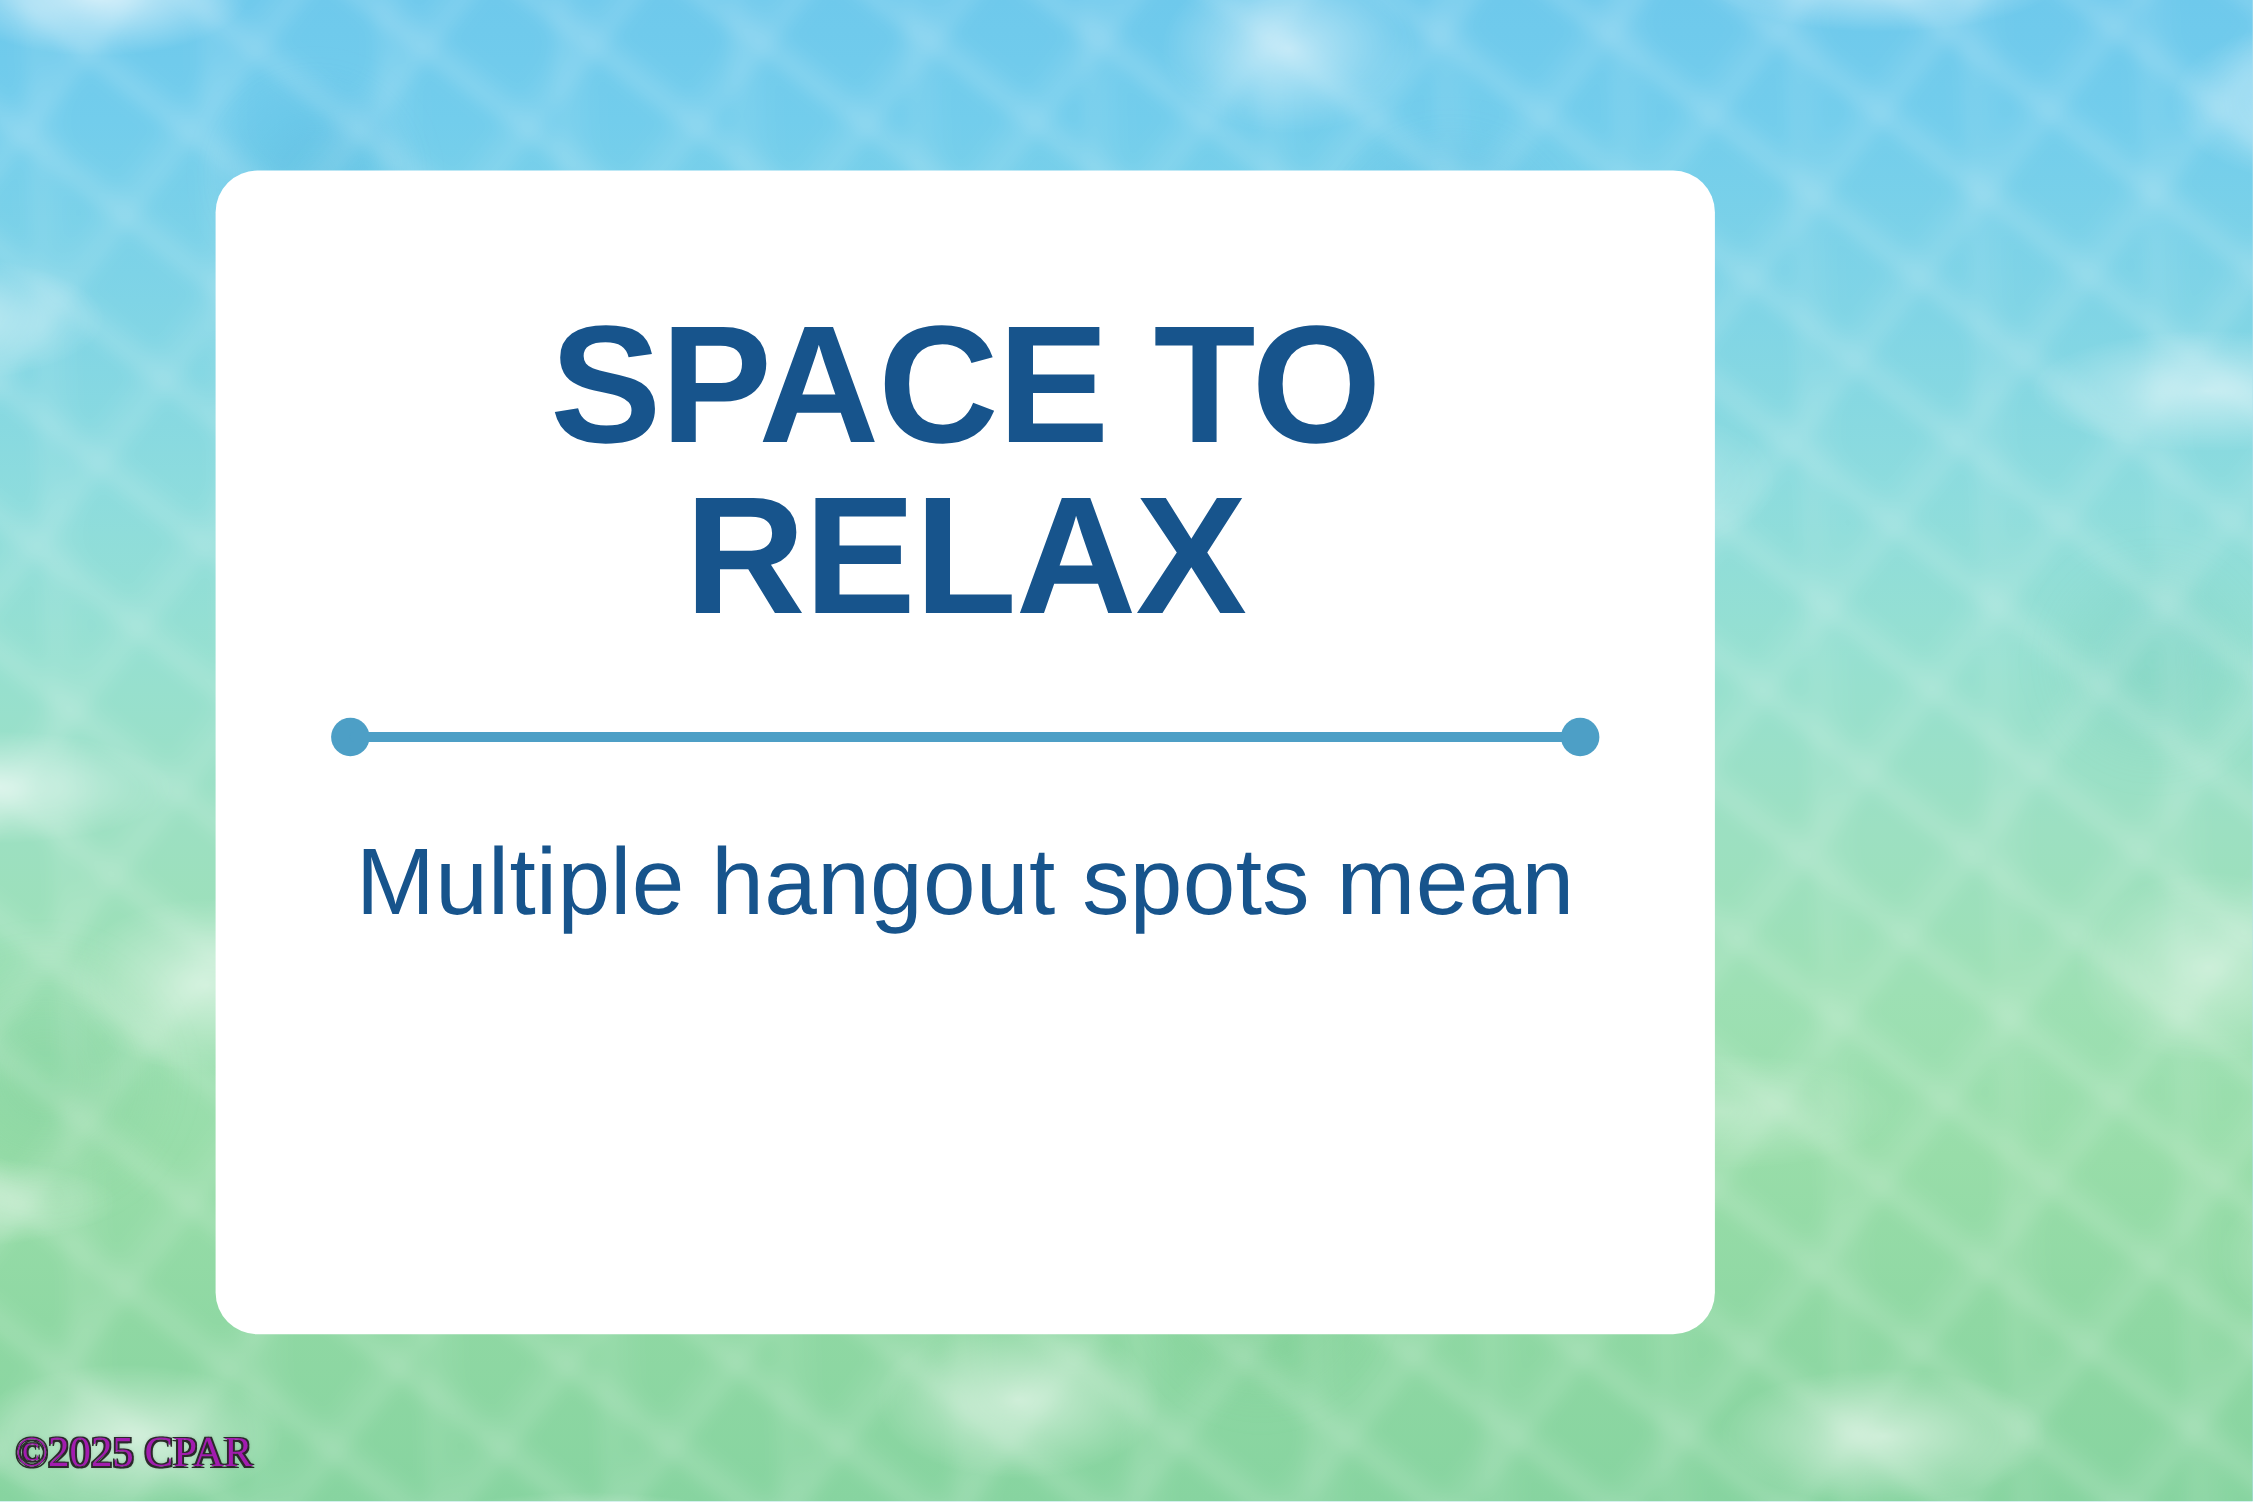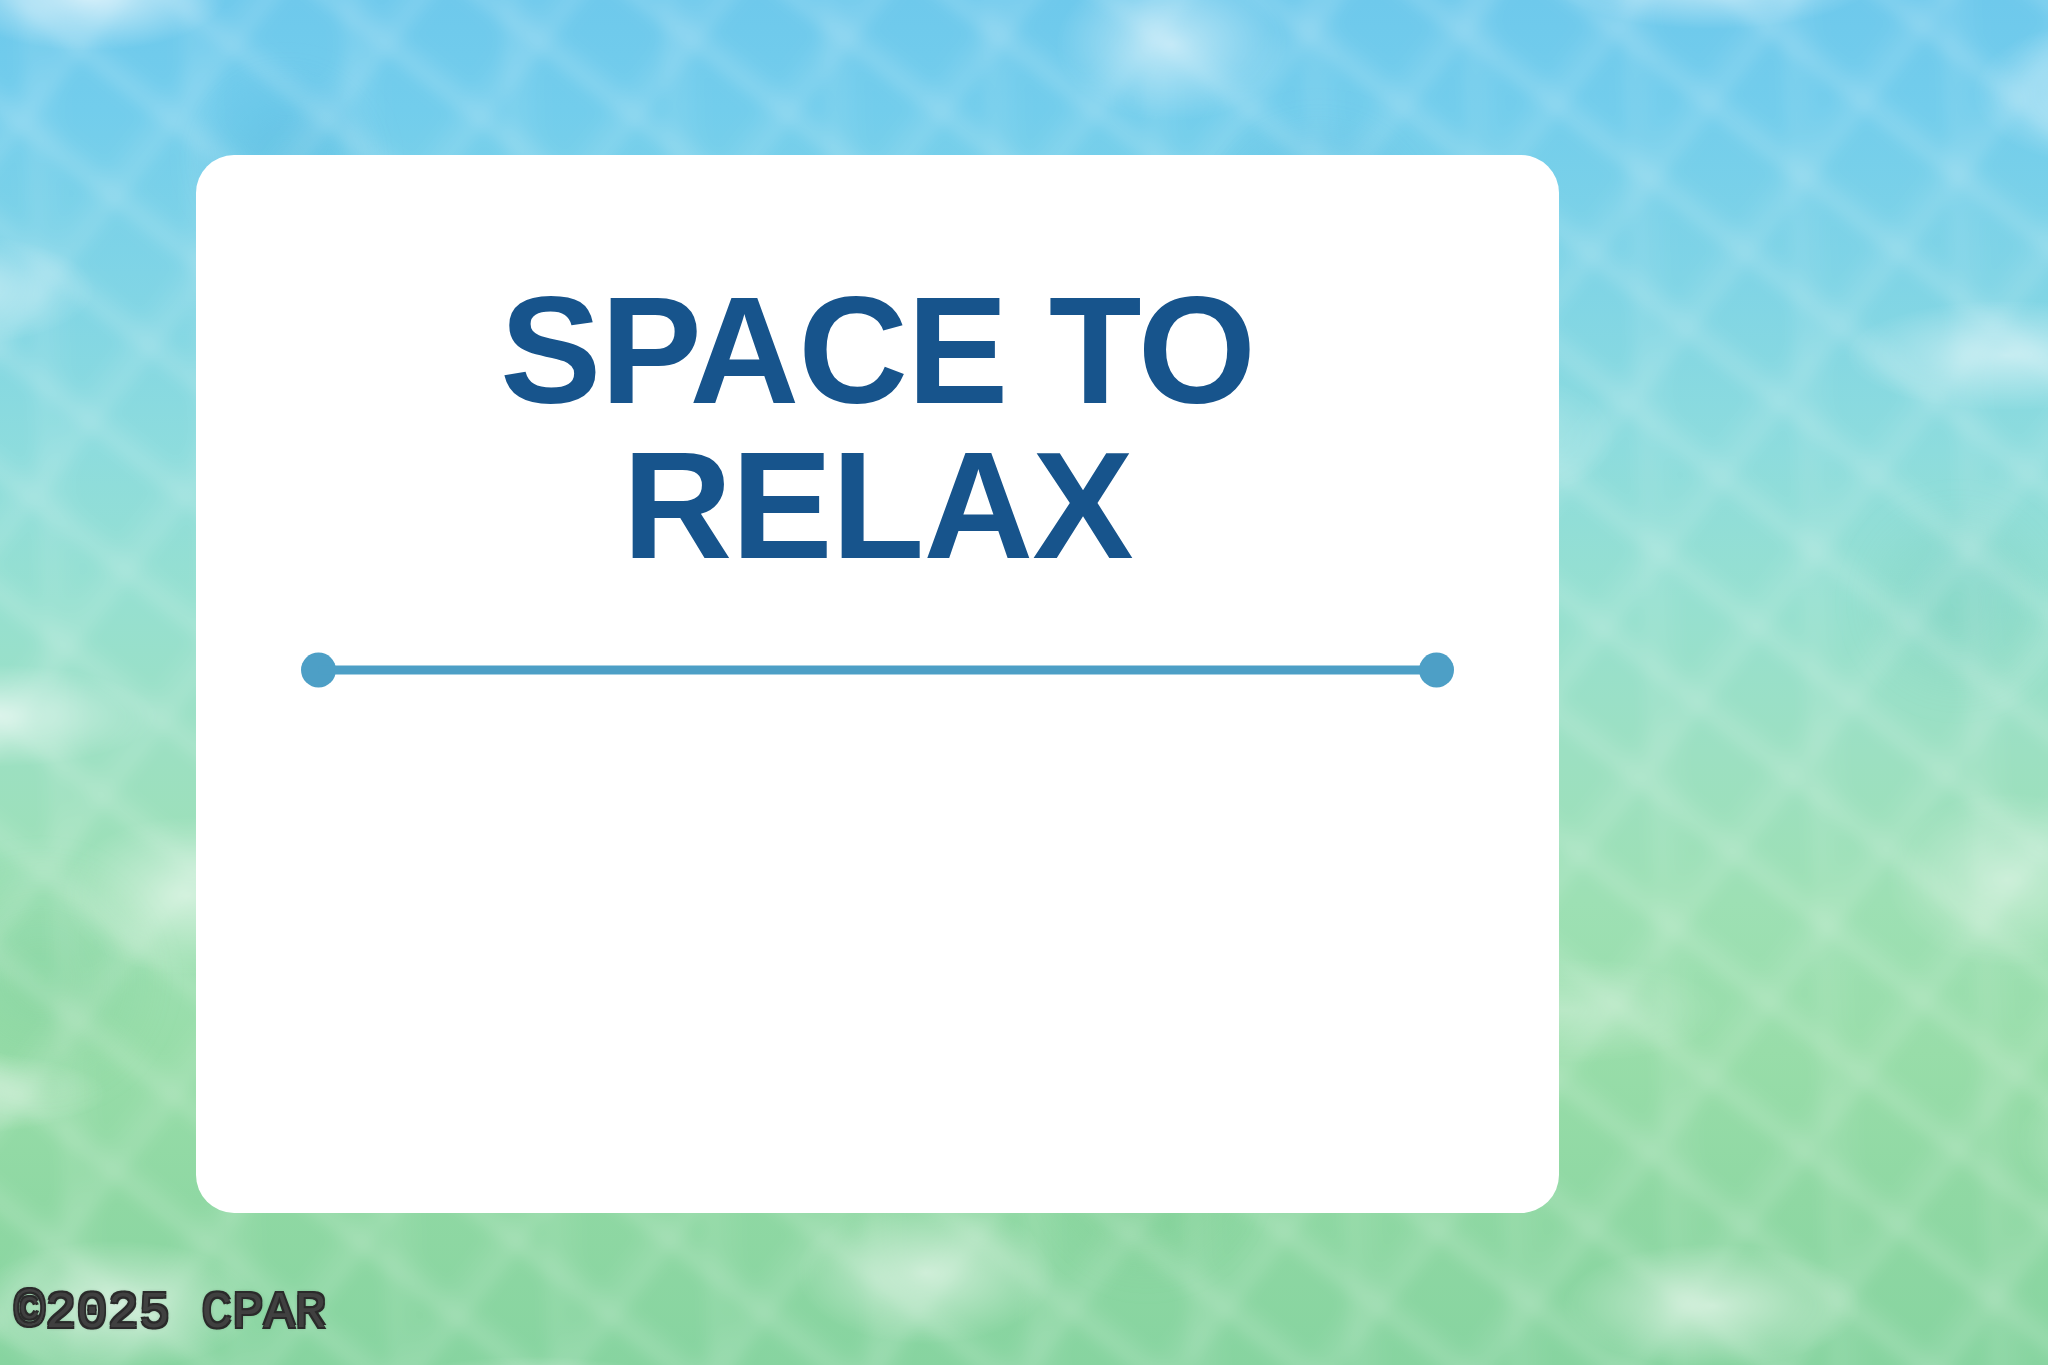--- a/index.html
+++ b/index.html
@@ -189,25 +189,25 @@
     letter-spacing: .3px;
     margin: 0;
   }
   .body-copy .line { display: block; }
 
   
   .copyright {
     position: absolute;
     left: 14px;
     bottom: 22px;
-    font-family: Liberation Mono, monospace;
-    font-size: 52px;
+    font-family: Liberation Serif, serif;
+    font-size: 39px;
     font-weight: 400;
     letter-spacing: 0px;
-    color: #404040;
+    color: #a21caf;
     text-shadow:
       -1.6px -1.6px 0 #2a2a2a,
        1.6px -1.6px 0 #2a2a2a,
       -1.6px  1.6px 0 #2a2a2a,
        1.6px  1.6px 0 #2a2a2a,
        0      0     4px rgba(0,0,0,.45);
     white-space: nowrap;
   }
 </style>
 </head>
@@ -229,20 +229,21 @@
         <span class="line">RELAX</span>
       </h1>
 
       <div class="divider">
         <span class="divider-dot left"></span>
         <span class="divider-line"></span>
         <span class="divider-dot right"></span>
       </div>
 
       <p class="body-copy">
+        <span class="line">Multiple hangout spots mean</span>
       </p>
 
     </div>
   </div>
 
   <div class="copyright">©2025 CPAR</div>
 
 </div>
 
 </body></html>

